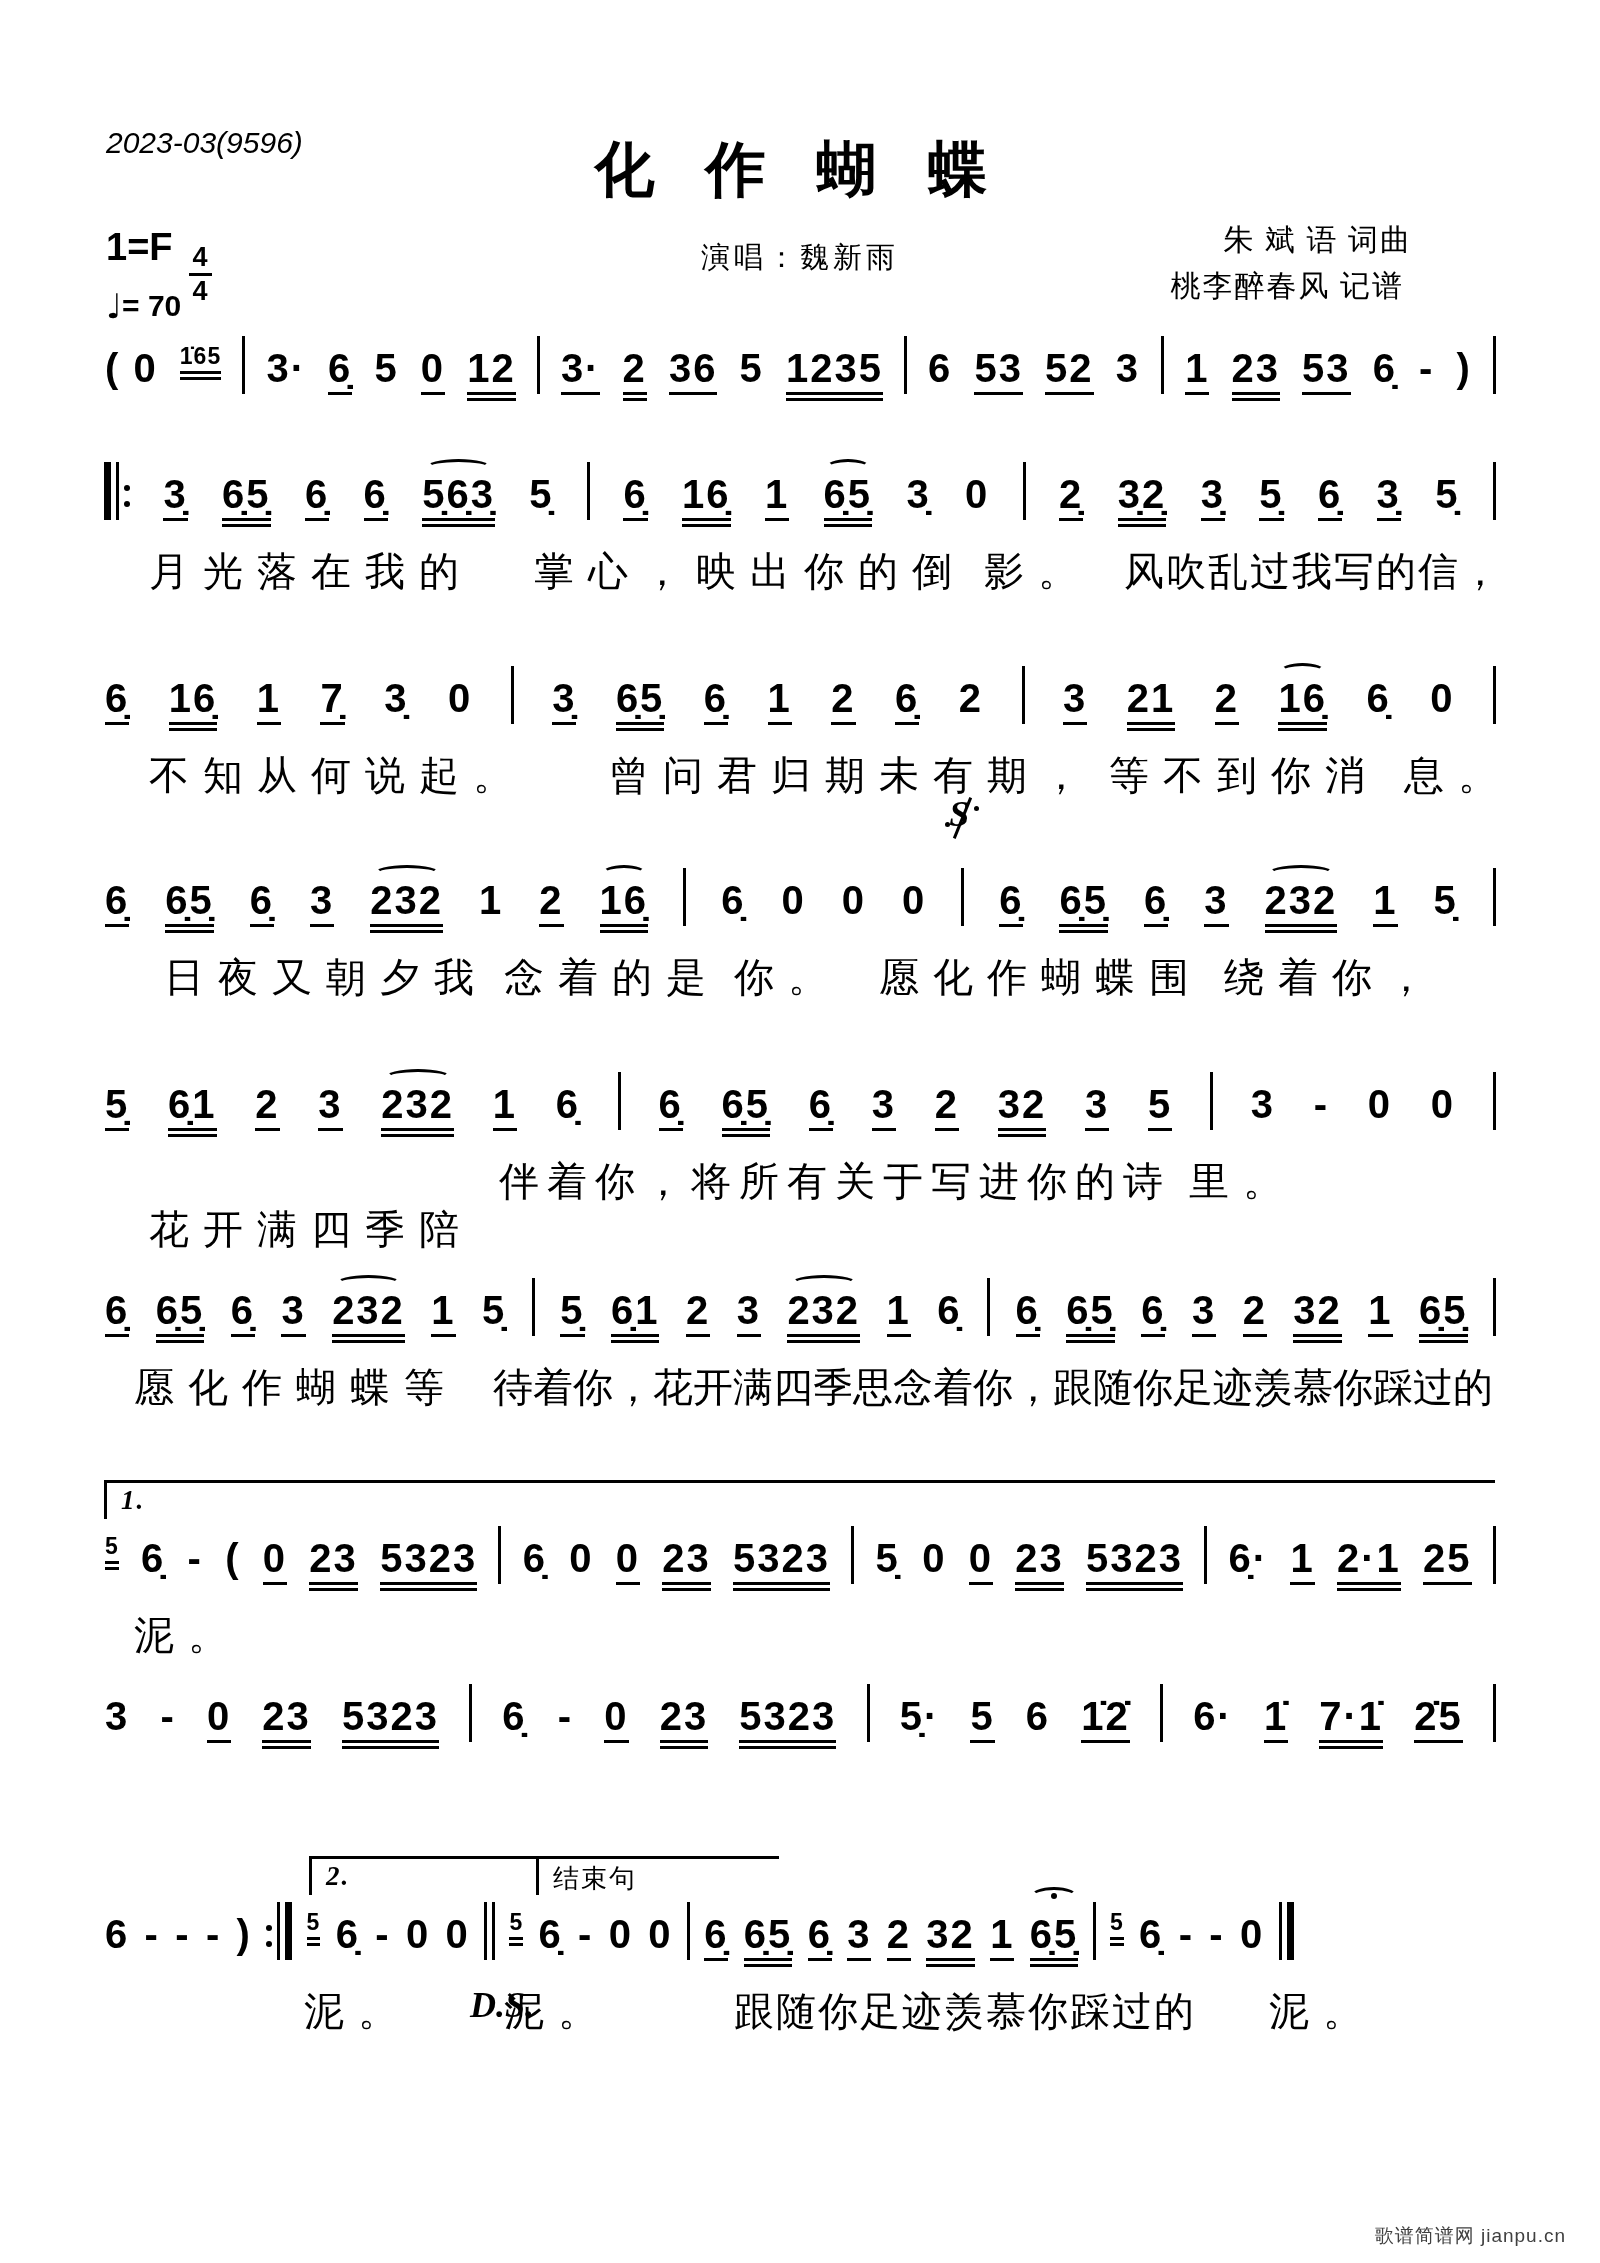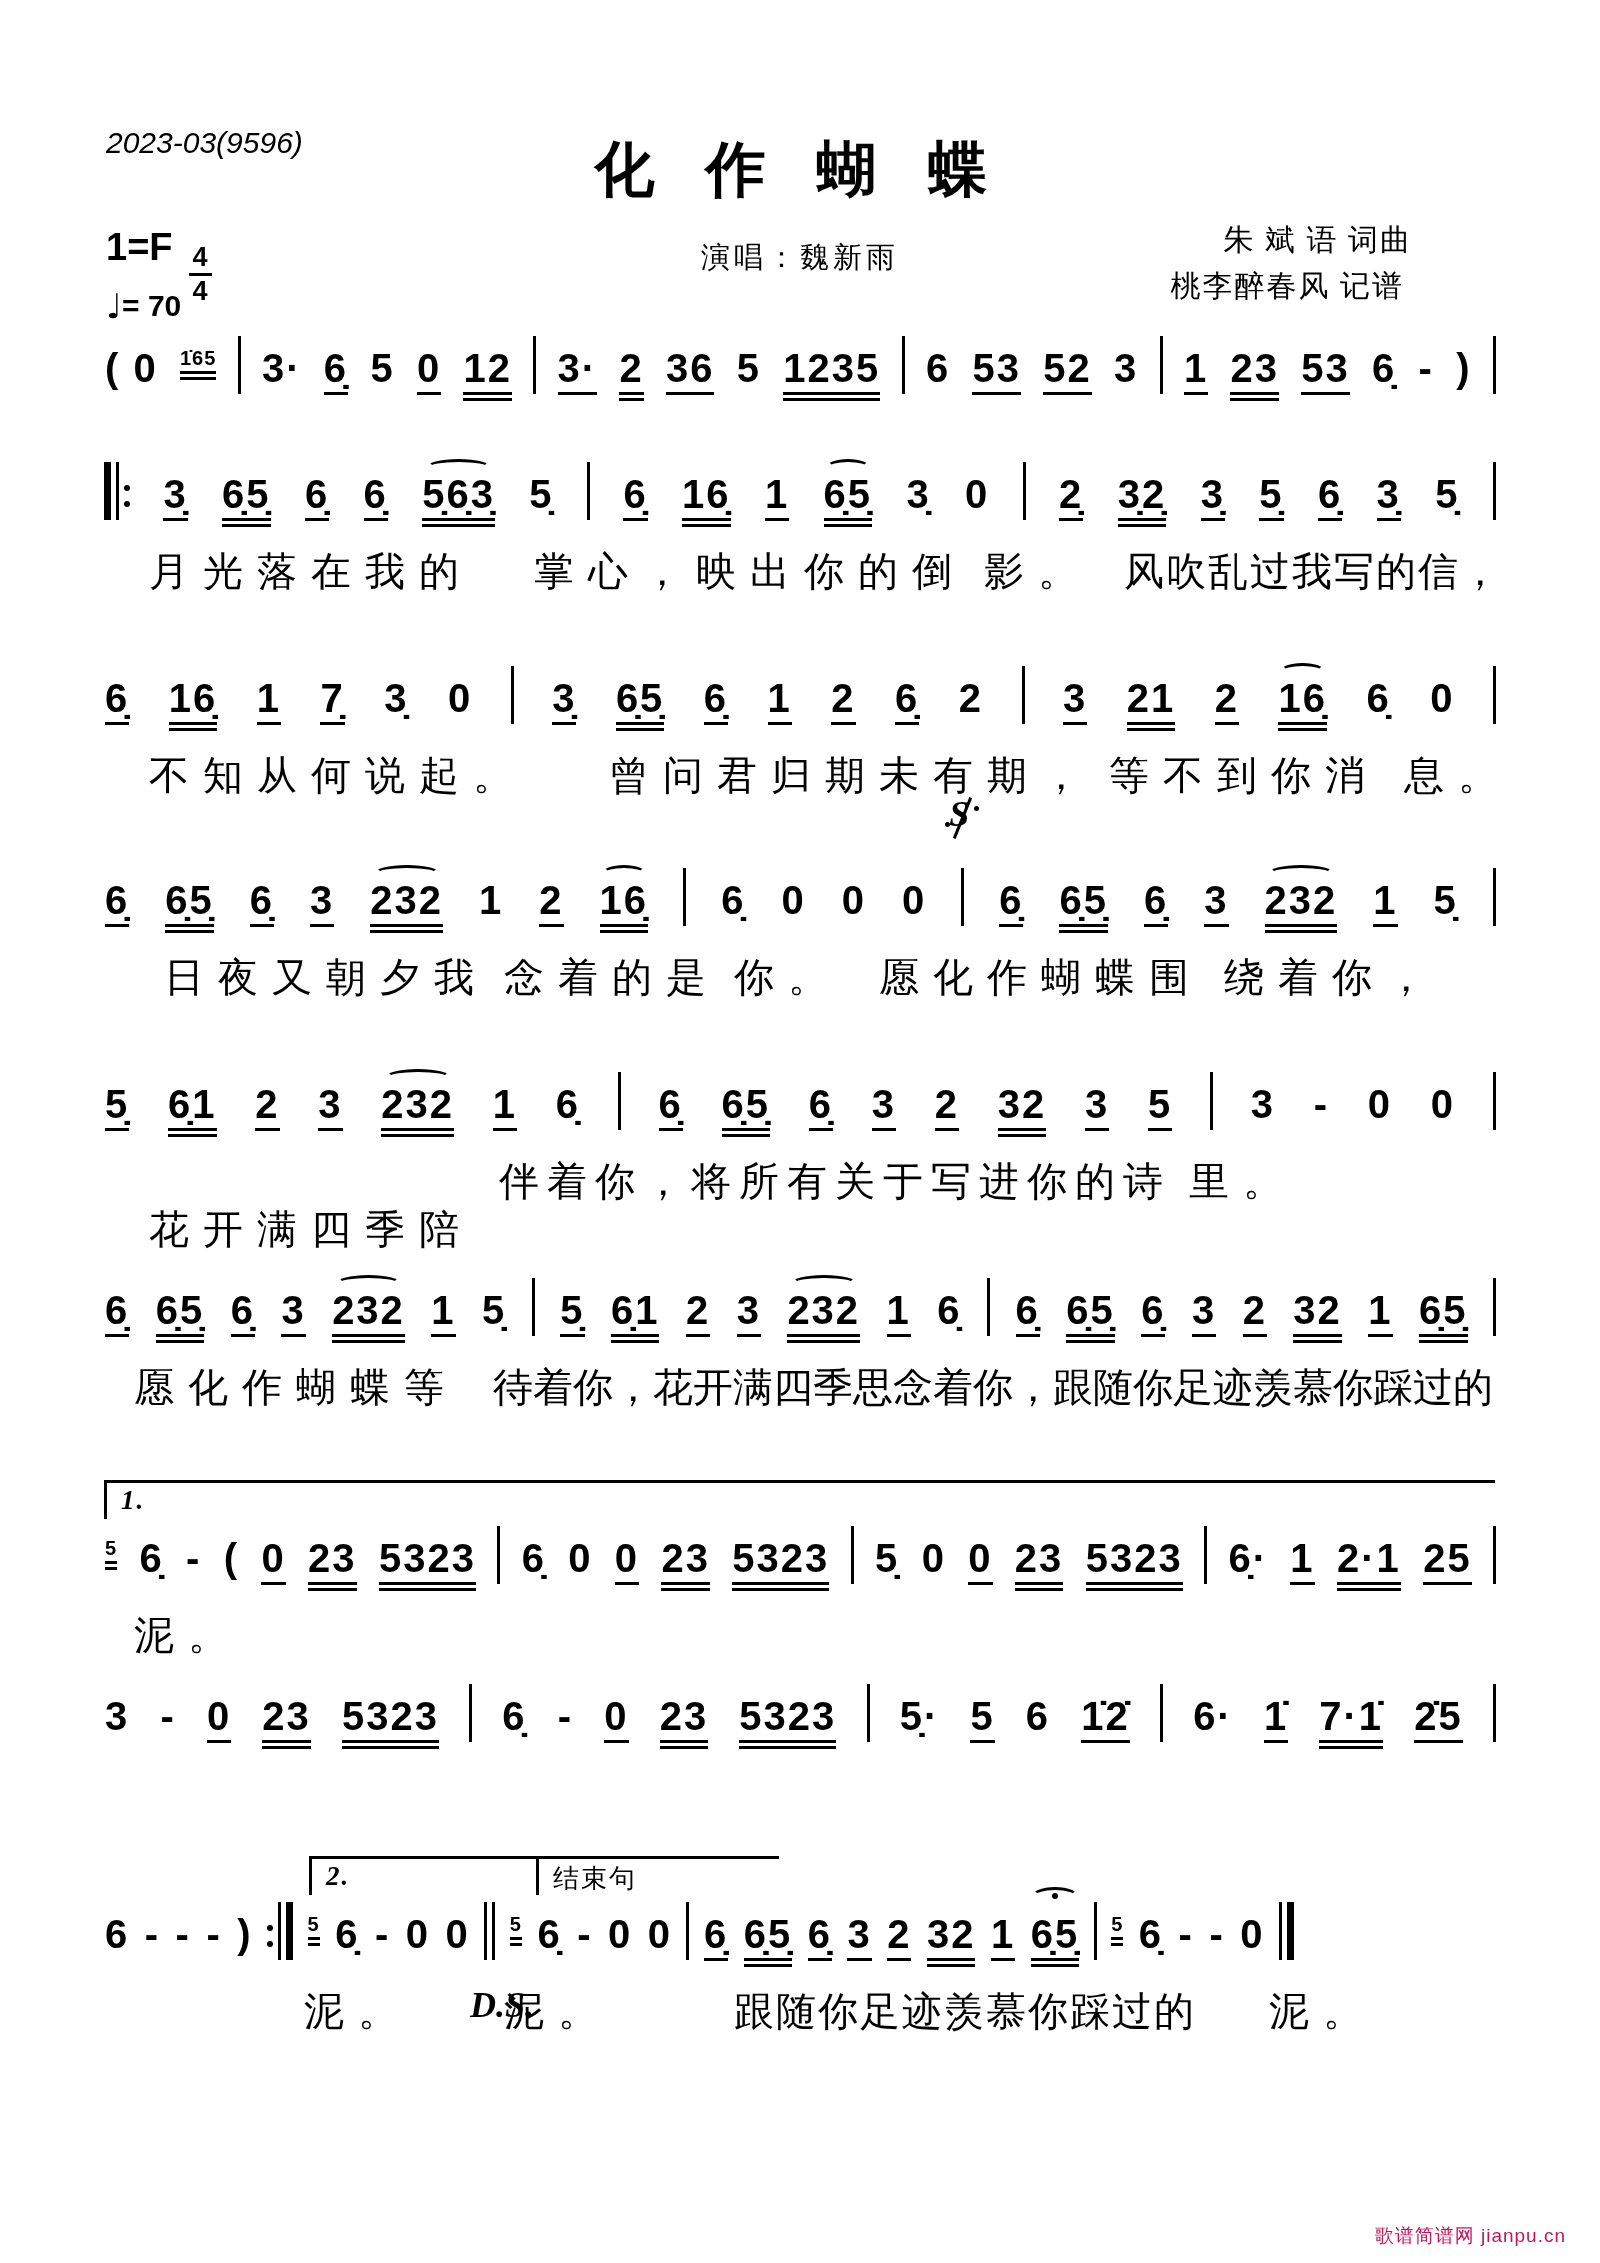--- a/index.html
+++ b/index.html
@@ -23,21 +23,21 @@
   .tempo .qnote{font-family:"DejaVu Sans",sans-serif;font-size:34px;vertical-align:-2px}
 
   
   .system{position:absolute;left:104px;width:1392px}
   .notes{display:flex;justify-content:space-between;align-items:flex-end}
   .hv .notes{margin-top:46px}
   .tk{position:relative;font:700 40px "Liberation Sans",sans-serif;line-height:1;
       padding:0 1px 18px;white-space:nowrap;letter-spacing:2px}
   .u1::after,.u2::after{content:"";position:absolute;left:1px;right:1px;bottom:11px;border-top:3px solid #000}
   .u2::before{content:"";position:absolute;left:1px;right:1px;bottom:5px;border-top:3px solid #000}
-  .g{font-size:20px;padding-bottom:38px;letter-spacing:1px}
+  .g{font-size:23px;padding-bottom:38px;letter-spacing:1px}
   .g.u2::after{bottom:32px}
   .g.u2::before{bottom:26px}
 
   .barw{display:flex;align-items:flex-end;gap:5px;margin-bottom:12px;height:58px;position:relative}
   .bthin{width:3px;height:58px;background:#000}
   .bthick{width:7px;height:58px;background:#000}
   .bdots{display:flex;flex-direction:column;gap:10px;margin-bottom:13px}
   .bdots i{width:6px;height:6px;border-radius:50%;background:#000}
 
   .arc{position:absolute;left:6%;right:6%;top:-15px;height:11px;
@@ -58,21 +58,21 @@
   .lseg{position:absolute;top:0;font:400 40px "Liberation Serif",serif;letter-spacing:14px;white-space:nowrap}
   .ls8{letter-spacing:8px}
   .ls2{letter-spacing:2px}
   .ls0{letter-spacing:0}
   .ds{font:italic 700 36px "Liberation Serif",serif;letter-spacing:0}
 
   .volta{position:absolute;top:0;height:36px;border-top:3px solid #000;border-left:3px solid #000}
   .vlabel{position:absolute;left:14px;top:2px;font:italic 700 27px "Liberation Serif",serif;letter-spacing:2px}
   .vlabel.cjk{font:400 26px "Liberation Serif",serif}
 
-  .wm{position:absolute;right:34px;bottom:14px;font:400 19px "Liberation Sans",sans-serif;color:#be185d;letter-spacing:1px}
+  .wm{position:absolute;right:34px;bottom:14px;font:400 19px "Liberation Sans",sans-serif;color:#404040;letter-spacing:1px}
 </style>
 </head>
 <body>
 
 <div class="hdr-date">2023-03(9596)</div>
 <div class="title">化 作 蝴 蝶</div>
 <div class="performer">演唱：魏新雨</div>
 <div class="credit1">朱  斌  语  词曲</div>
 <div class="credit2">桃李醉春风  记谱</div>
 <div class="keysig">

